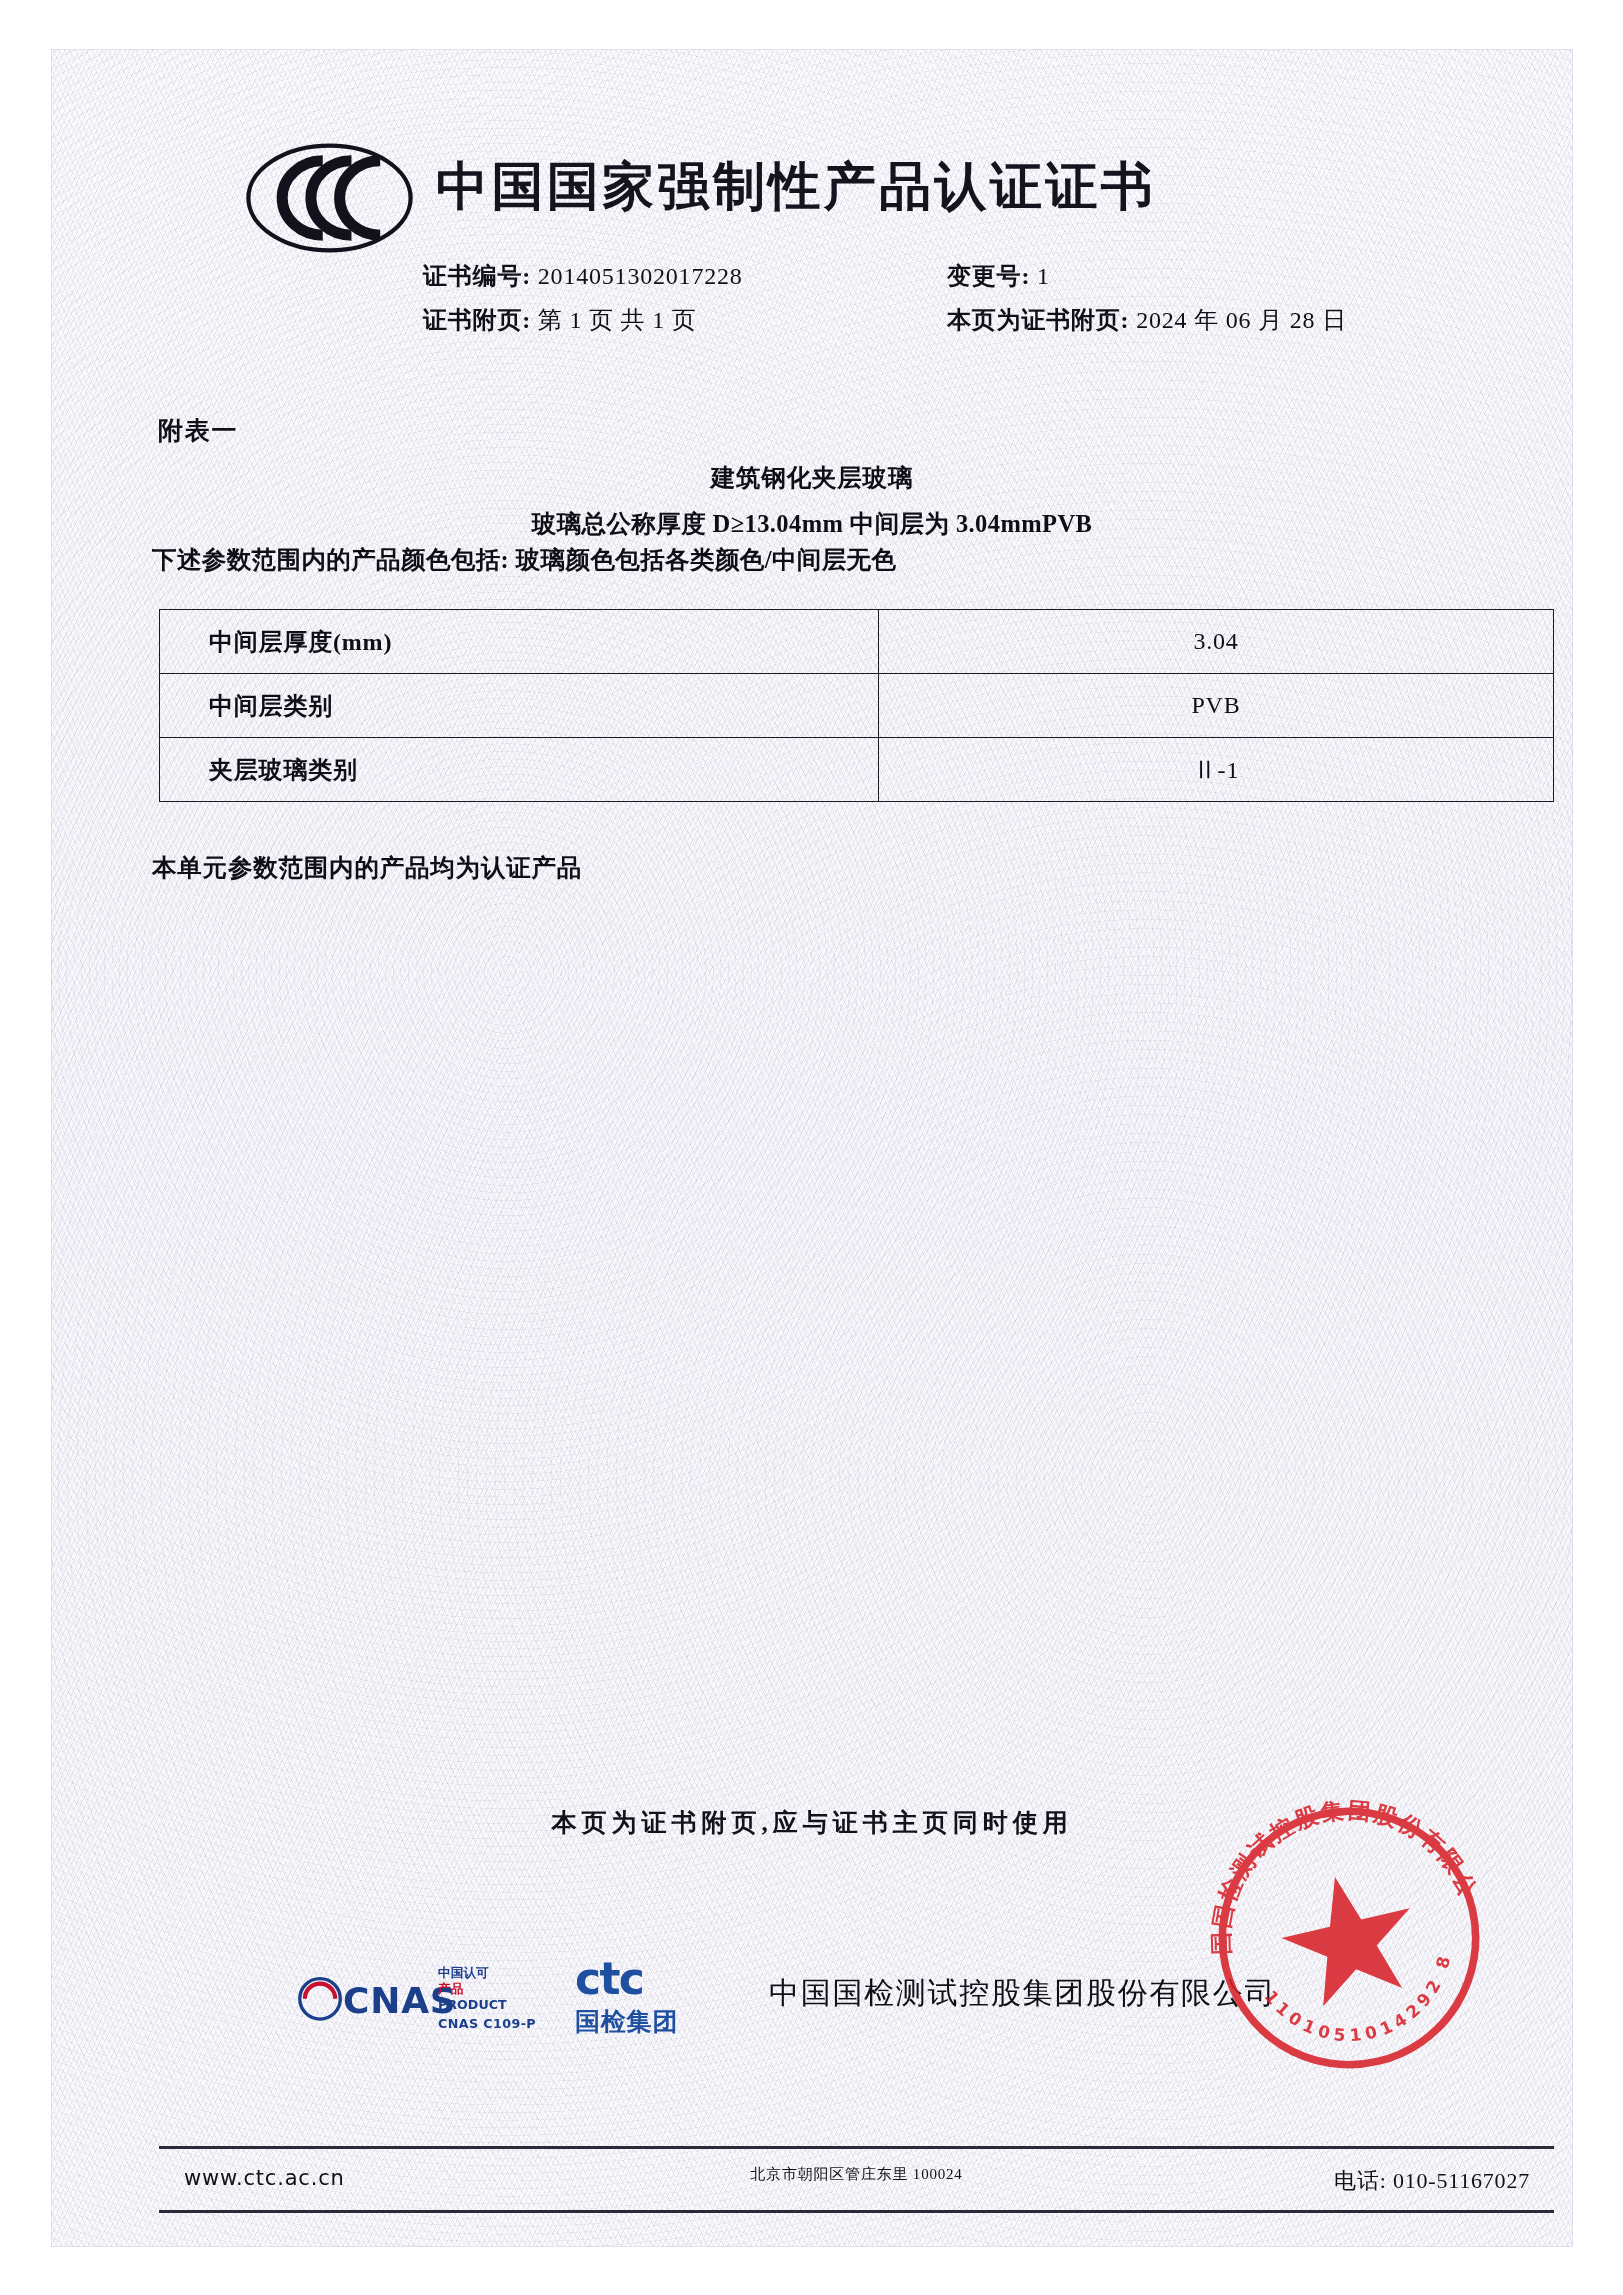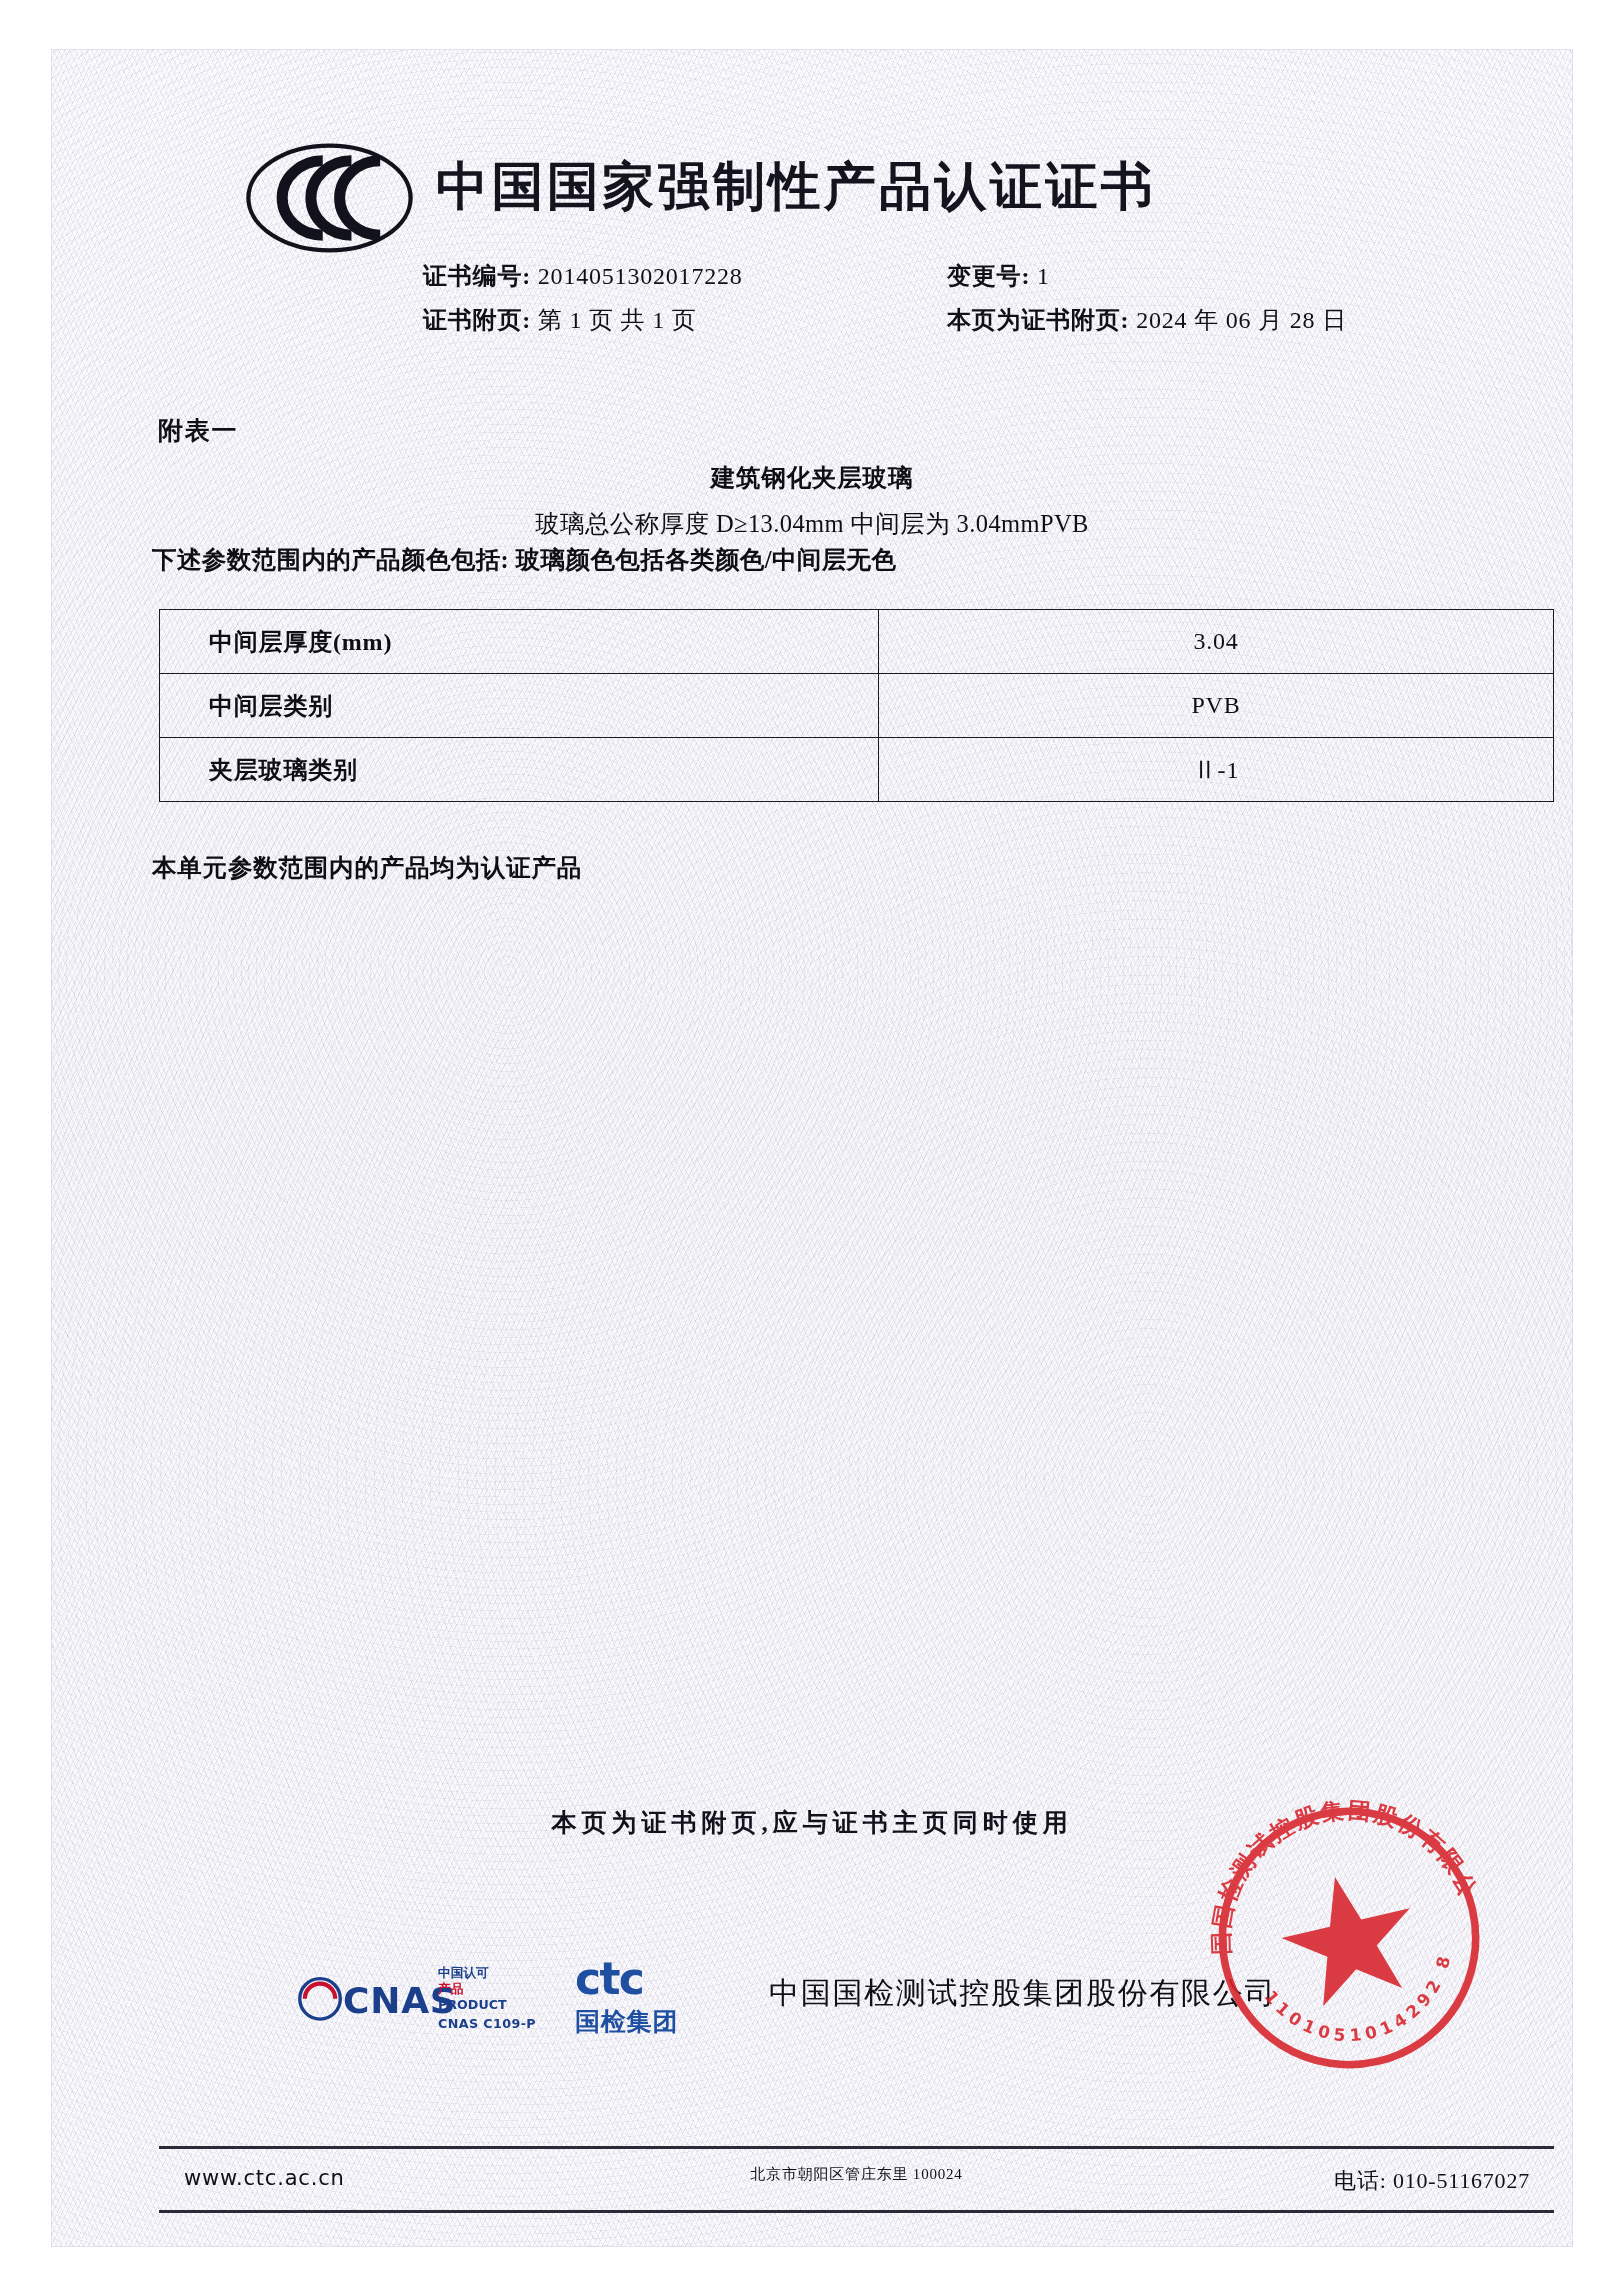--- a/index.html
+++ b/index.html
@@ -135,21 +135,21 @@
   .prod-line {
     font-size: 24.5px;
     font-weight: bold;
     color: #0e0e16;
     letter-spacing: 0.8px;
     line-height: 46px;
     white-space: nowrap;
   }
   .prod-line-2 {
     font-size: 24.5px;
-    font-weight: normal;
+    font-weight: bold;
     letter-spacing: 0.4px;
   }
   .color-line {
     position: absolute;
     left: 101px;
     top: 494px;
     font-size: 24.5px;
     font-weight: bold;
     color: #0e0e16;
     letter-spacing: 0.4px;

